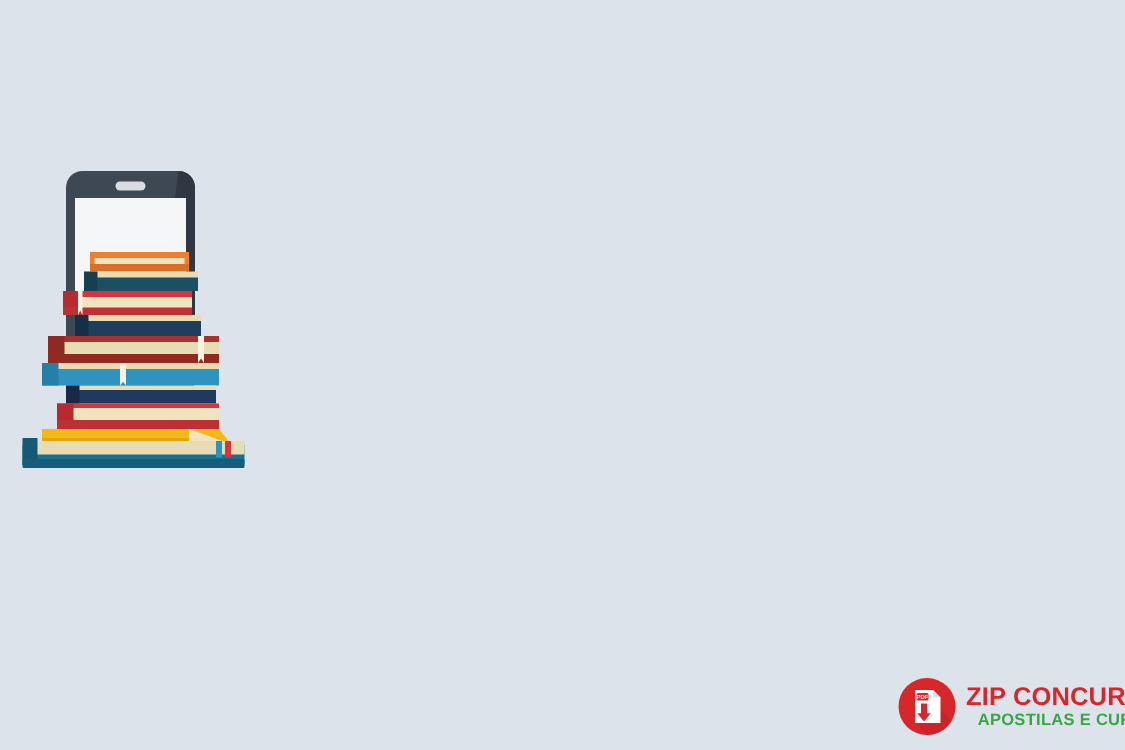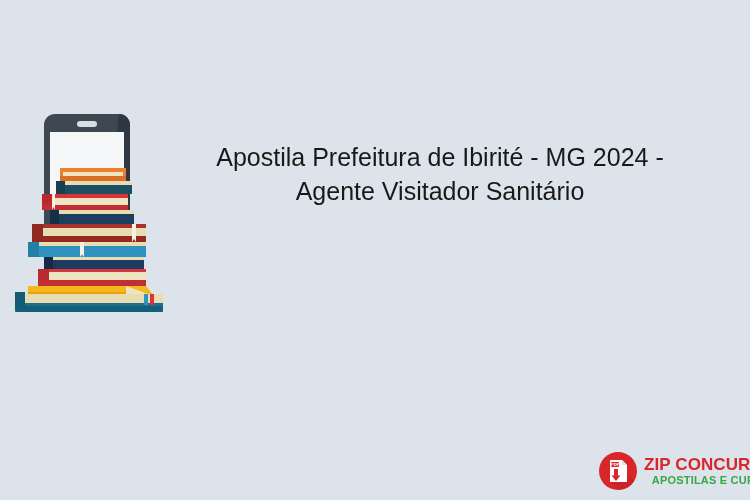--- a/index.html
+++ b/index.html
@@ -179,21 +179,20 @@
         <rect x="7" y="186" width="148" height="14" rx="1" fill="#1a6e8e"></rect>
         <rect x="11" y="184" width="144" height="9" fill="#e8dcb5"></rect>
         <rect x="7" y="182" width="10" height="18" fill="#155a75"></rect>
         <rect x="7" y="196" width="148" height="6" rx="1" fill="#145e79"></rect>
         <rect x="136" y="184" width="4" height="11" fill="#2f93bf"></rect>
         <rect x="142" y="184" width="4" height="11" fill="#d8353a"></rect>
       </g>
     </svg>
   </div>
 
-  <div id="product-title">Apostila Prefeitura de Ibirité - MG 2024 - Agente Visitador Sanitário</div>
 
   <div id="brand-logo">
     <div id="brand-mark">
       <svg viewBox="0 0 40 40" xmlns="http://www.w3.org/2000/svg">
         <circle cx="20" cy="20" r="19" fill="#d8262b"></circle>
         <path d="M20 39 A19 19 0 0 0 36.5 29.5 L28 21 L12 30 Z" fill="#c41f25" opacity="0.55"></path>
         <path d="M12 9 L24 9 L29 14 L29 31 L12 31 Z" fill="#ffffff"></path>
         <path d="M24 9 L29 14 L24 14 Z" fill="#e2e2e2"></path>
         <rect x="13" y="11" width="8" height="5" rx="1" fill="#d8262b"></rect>
         <text x="17" y="15.2" font-family="Liberation Sans, sans-serif" font-size="4" font-weight="bold" fill="#ffffff" text-anchor="middle">PDF</text>

